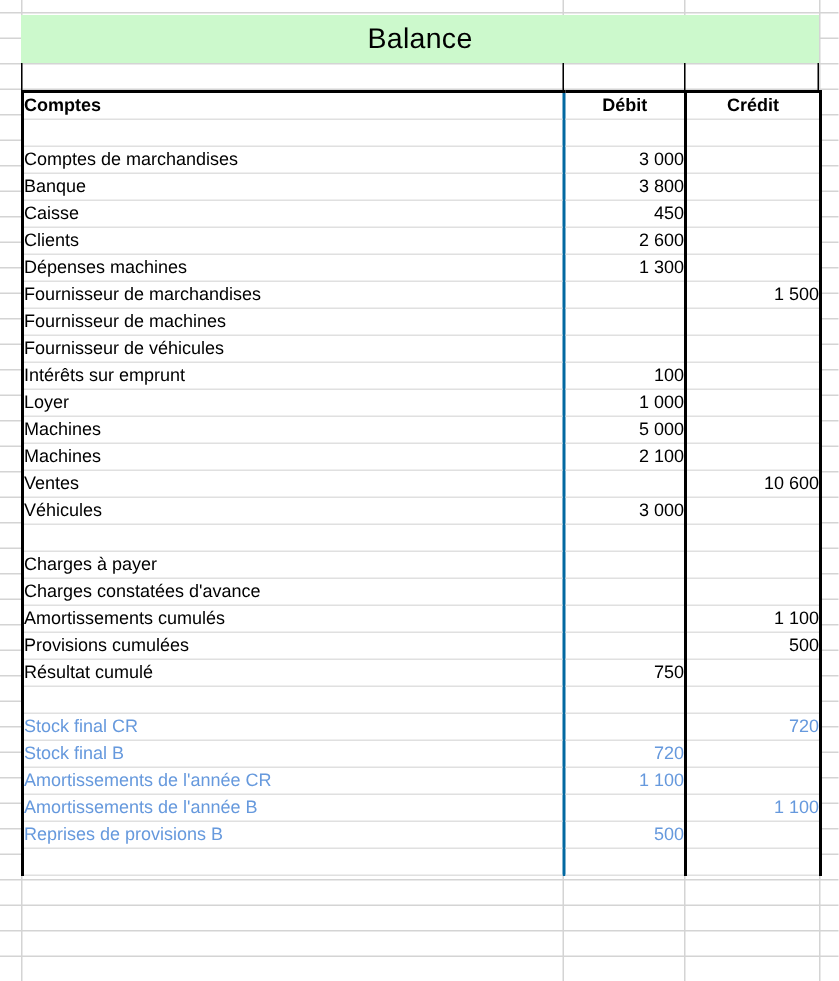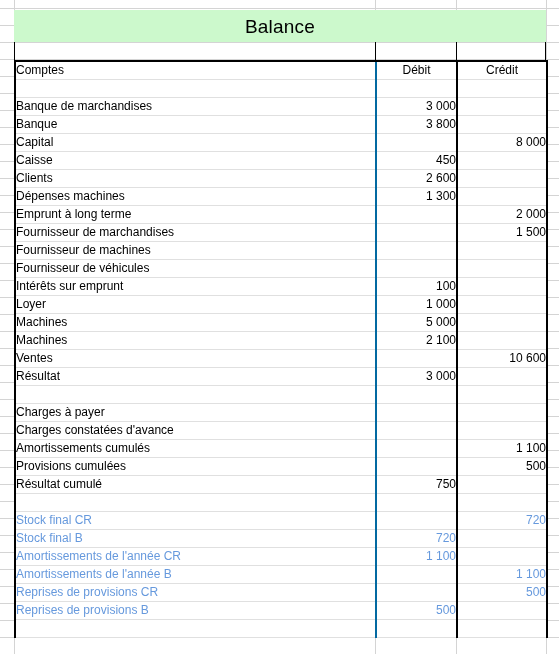--- a/index.html
+++ b/index.html
@@ -115,21 +115,21 @@
     padding-right: 7px;
     border-left: 2px solid #000000;
     border-right: 2px solid #000000;
     margin-left: 28px;
   }
 
   
   thead .cell-account,
   thead .cell-debit,
   thead .cell-credit {
-    font-weight: normal;
+    font-weight: bold;
     border-top: 2px solid #000000;
     border-bottom: 2px solid #000000;
   }
   thead .cell-debit, thead .cell-credit {
     text-align: center;
     padding-right: 0;
   }
 
   
   tr.row-blue .cell-account,
@@ -213,55 +213,45 @@
         <th class="cell-credit">Crédit</th>
       </tr>
     </thead>
     <tbody id="balance-body">
         <tr class="row-spacer">
           <td class="cell-account"></td>
           <td class="cell-debit"></td>
           <td class="cell-credit"></td>
         </tr>
         <tr>
-          <td class="cell-account">Banque de marchandises</td>
+          <td class="cell-account">Comptes de marchandises</td>
           <td class="cell-debit">3 000</td>
           <td class="cell-credit"></td>
         </tr>
         <tr>
           <td class="cell-account">Banque</td>
           <td class="cell-debit">3 800</td>
           <td class="cell-credit"></td>
         </tr>
         <tr>
-          <td class="cell-account">Capital</td>
-          <td class="cell-debit"></td>
-          <td class="cell-credit">8 000</td>
-        </tr>
-        <tr>
           <td class="cell-account">Caisse</td>
           <td class="cell-debit">450</td>
           <td class="cell-credit"></td>
         </tr>
         <tr>
           <td class="cell-account">Clients</td>
           <td class="cell-debit">2 600</td>
           <td class="cell-credit"></td>
         </tr>
         <tr>
           <td class="cell-account">Dépenses machines</td>
           <td class="cell-debit">1 300</td>
           <td class="cell-credit"></td>
         </tr>
         <tr>
-          <td class="cell-account">Emprunt à long terme</td>
-          <td class="cell-debit"></td>
-          <td class="cell-credit">2 000</td>
-        </tr>
-        <tr>
           <td class="cell-account">Fournisseur de marchandises</td>
           <td class="cell-debit"></td>
           <td class="cell-credit">1 500</td>
         </tr>
         <tr>
           <td class="cell-account">Fournisseur de machines</td>
           <td class="cell-debit"></td>
           <td class="cell-credit"></td>
         </tr>
         <tr>
@@ -288,21 +278,21 @@
           <td class="cell-account">Machines</td>
           <td class="cell-debit">2 100</td>
           <td class="cell-credit"></td>
         </tr>
         <tr>
           <td class="cell-account">Ventes</td>
           <td class="cell-debit"></td>
           <td class="cell-credit">10 600</td>
         </tr>
         <tr>
-          <td class="cell-account">Résultat</td>
+          <td class="cell-account">Véhicules</td>
           <td class="cell-debit">3 000</td>
           <td class="cell-credit"></td>
         </tr>
         <tr class="row-spacer">
           <td class="cell-account"></td>
           <td class="cell-debit"></td>
           <td class="cell-credit"></td>
         </tr>
         <tr>
           <td class="cell-account">Charges à payer</td>
@@ -348,25 +338,20 @@
           <td class="cell-account">Amortissements de l'année CR</td>
           <td class="cell-debit">1 100</td>
           <td class="cell-credit"></td>
         </tr>
         <tr class="row-blue">
           <td class="cell-account">Amortissements de l'année B</td>
           <td class="cell-debit"></td>
           <td class="cell-credit">1 100</td>
         </tr>
         <tr class="row-blue">
-          <td class="cell-account">Reprises de provisions CR</td>
-          <td class="cell-debit"></td>
-          <td class="cell-credit">500</td>
-        </tr>
-        <tr class="row-blue">
           <td class="cell-account">Reprises de provisions B</td>
           <td class="cell-debit">500</td>
           <td class="cell-credit"></td>
         </tr>
         <tr class="row-spacer">
           <td class="cell-account"></td>
           <td class="cell-debit"></td>
           <td class="cell-credit"></td>
         </tr>
       </tbody>

